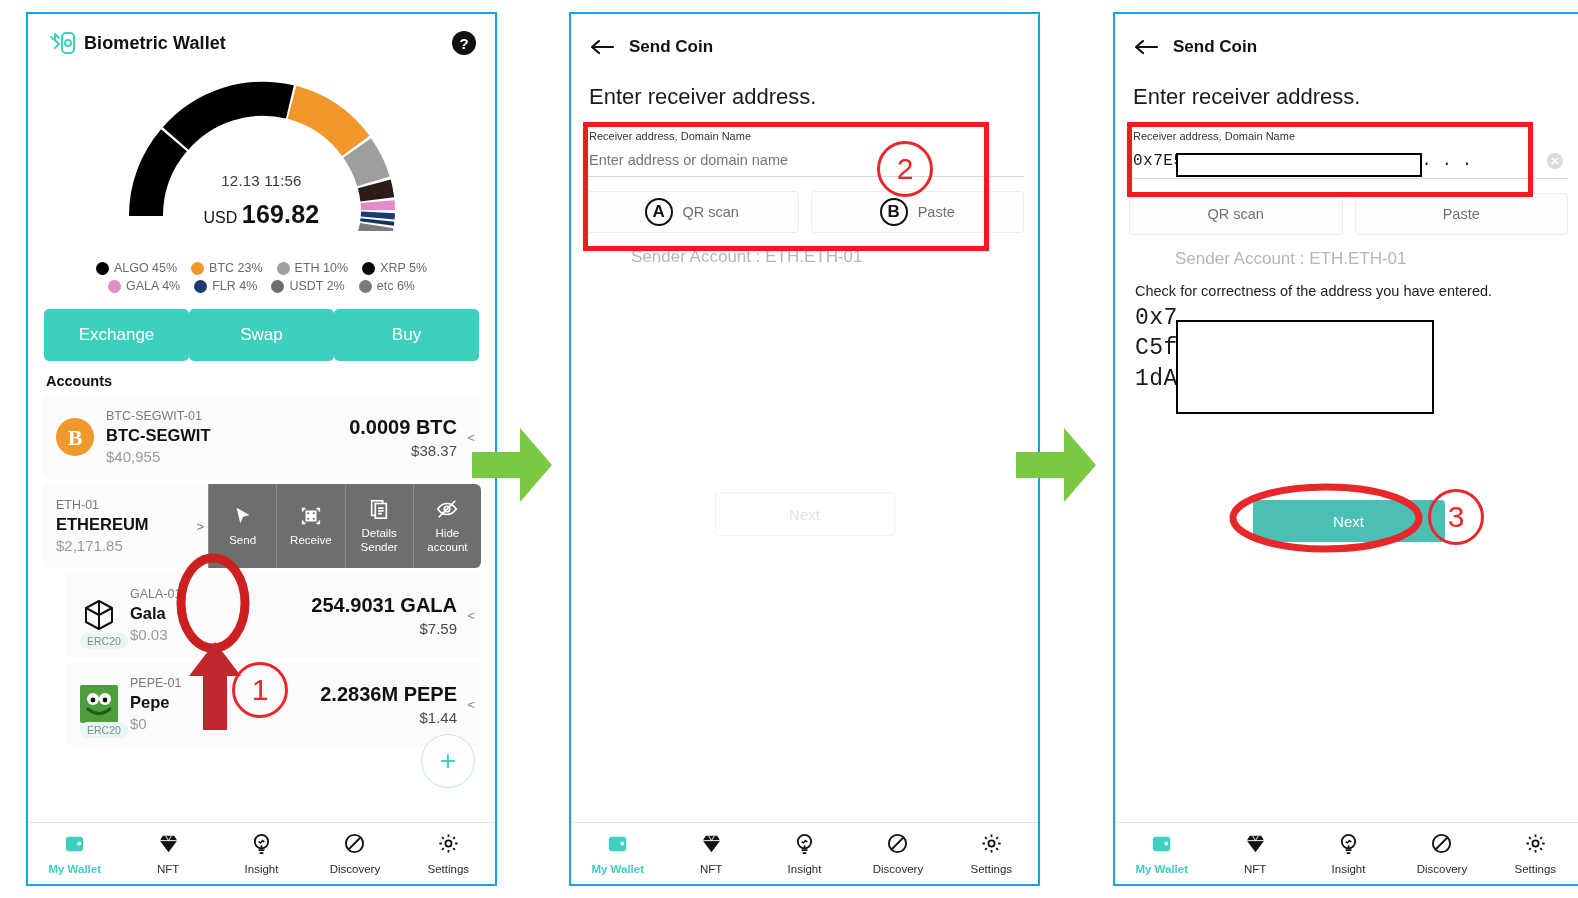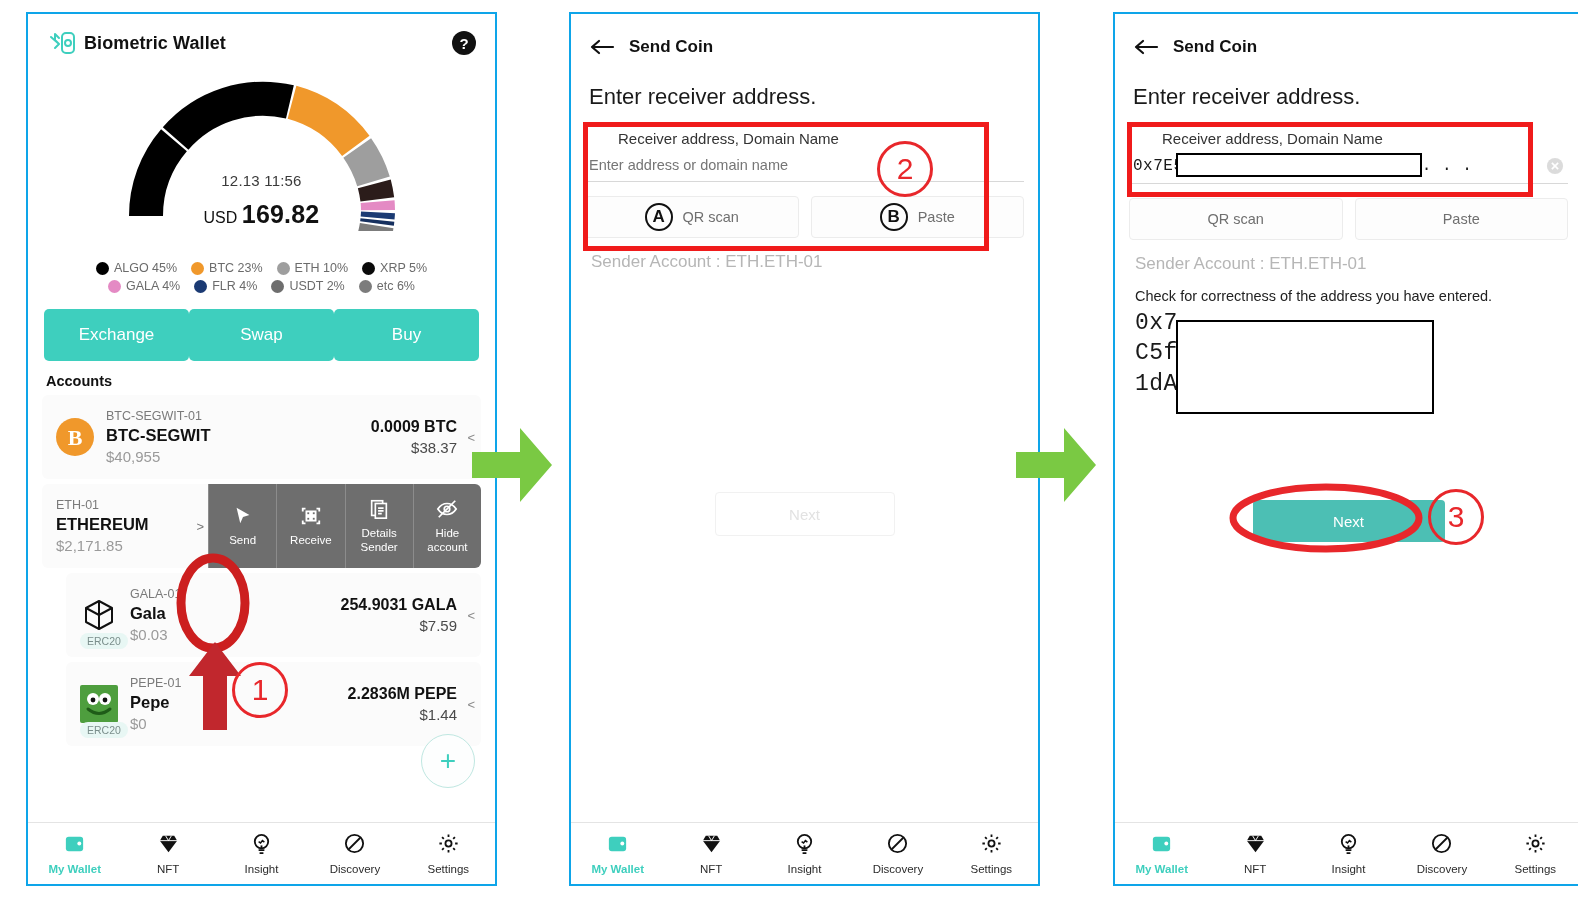--- a/index.html
+++ b/index.html
@@ -99,21 +99,21 @@
     padding: 0 10px 0 14px;
     overflow: hidden;
   }
   .acct-card.sub { margin-left: 24px; background:#fbfbfb; }
   .acct-icon { width: 38px; height: 38px; flex: none; margin-right: 12px; }
   .acct-info { display: flex; flex-direction: column; justify-content: center; min-width: 0; }
   .acct-id { font-size: 12.5px; color: #7a7a7a; line-height: 1.3; }
   .acct-name { font-size: 16.5px; font-weight: bold; color: #111; line-height: 1.35; }
   .acct-fiat { font-size: 15px; color: #9a9a9a; line-height: 1.3; }
   .acct-right { margin-left: auto; text-align: right; padding-right: 14px; }
-  .acct-bal { font-size: 16px; font-weight: bold; color: #111; white-space: nowrap; }
+  .acct-bal { font-size: 20px; font-weight: bold; color: #111; white-space: nowrap; }
   .acct-bal-usd { font-size: 15px; color: #4a4a4a; margin-top: 3px; }
   .chev { position: absolute; right: 6px; top: 50%; transform: translateY(-50%);
           font-size: 13px; color: #888; }
   .erc-badge {
     position: absolute; left: 14px; bottom: 8px;
     background: #e8f7f4; color: #7b8f8c;
     font-size: 10.5px; padding: 2px 7px; border-radius: 9px;
   }
 
   
@@ -155,21 +155,21 @@
   .nav-item .nav-label { font-size: 11.5px; color: #2b2b2b; }
   .nav-item.active .nav-label { color: #3ECFBE; font-weight: bold; }
 
   
   .sc-header { display: flex; align-items: center; padding: 16px 18px 0 18px; height: 50px; }
   .back-arrow { width: 26px; height: 20px; margin-right: 14px; cursor: pointer; }
   .sc-title { font-size: 17px; font-weight: bold; color: #111; }
   .sc-heading { padding: 20px 6px 0 18px; font-size: 22px; color: #1a1a1a; }
 
   .field-block { margin: 16px 14px 0 14px; position: relative; }
-  .field-label { font-size: 15px; color: #333; padding: 4px 4px 10px 4px; margin-left: 29px; }
+  .field-label { font-size: 11px; color: #333; padding: 4px 4px 10px 4px; }
   .field-input-row {
     display: flex; align-items: center;
     border-bottom: 1px solid #d8d8d8; padding: 0 4px 8px 4px;
     position: relative;
   }
   .field-input {
     border: none; outline: none; background: transparent;
     font-size: 14.5px; color: #9c9c9c; width: 100%;
     font-family: "Liberation Sans", sans-serif;
   }
@@ -185,21 +185,21 @@
     flex: 1; height: 42px; border: 1px solid #ececec; border-radius: 4px;
     background: #fdfdfd; display: flex; align-items: center; justify-content: center;
     gap: 10px; font-size: 14.5px; color: #6f6f6f; cursor: pointer;
   }
   .circ-letter {
     width: 28px; height: 28px; border: 2.5px solid #111; border-radius: 50%;
     display: flex; align-items: center; justify-content: center;
     font-size: 17px; font-weight: bold; color: #111; flex: none;
   }
 
-  .sender-line { padding: 14px 20px 0 20px; font-size: 17px; color: #b6b6b6; }
+  .sender-line { padding: 14px 20px 0 20px; font-size: 17px; color: #b6b6b6; margin-left: 40px; }
   .check-line { padding: 14px 20px 0 20px; font-size: 14.5px; color: #222; }
 
   .addr-lines {
     padding: 4px 20px 0 20px; position: relative;
     font-family: "Liberation Mono", monospace;
     font-size: 23px; line-height: 1.32; color: #1a1a1a; letter-spacing: .5px;
   }
 
   .next-disabled {
     position: absolute; left: 50%; transform: translateX(-50%);

